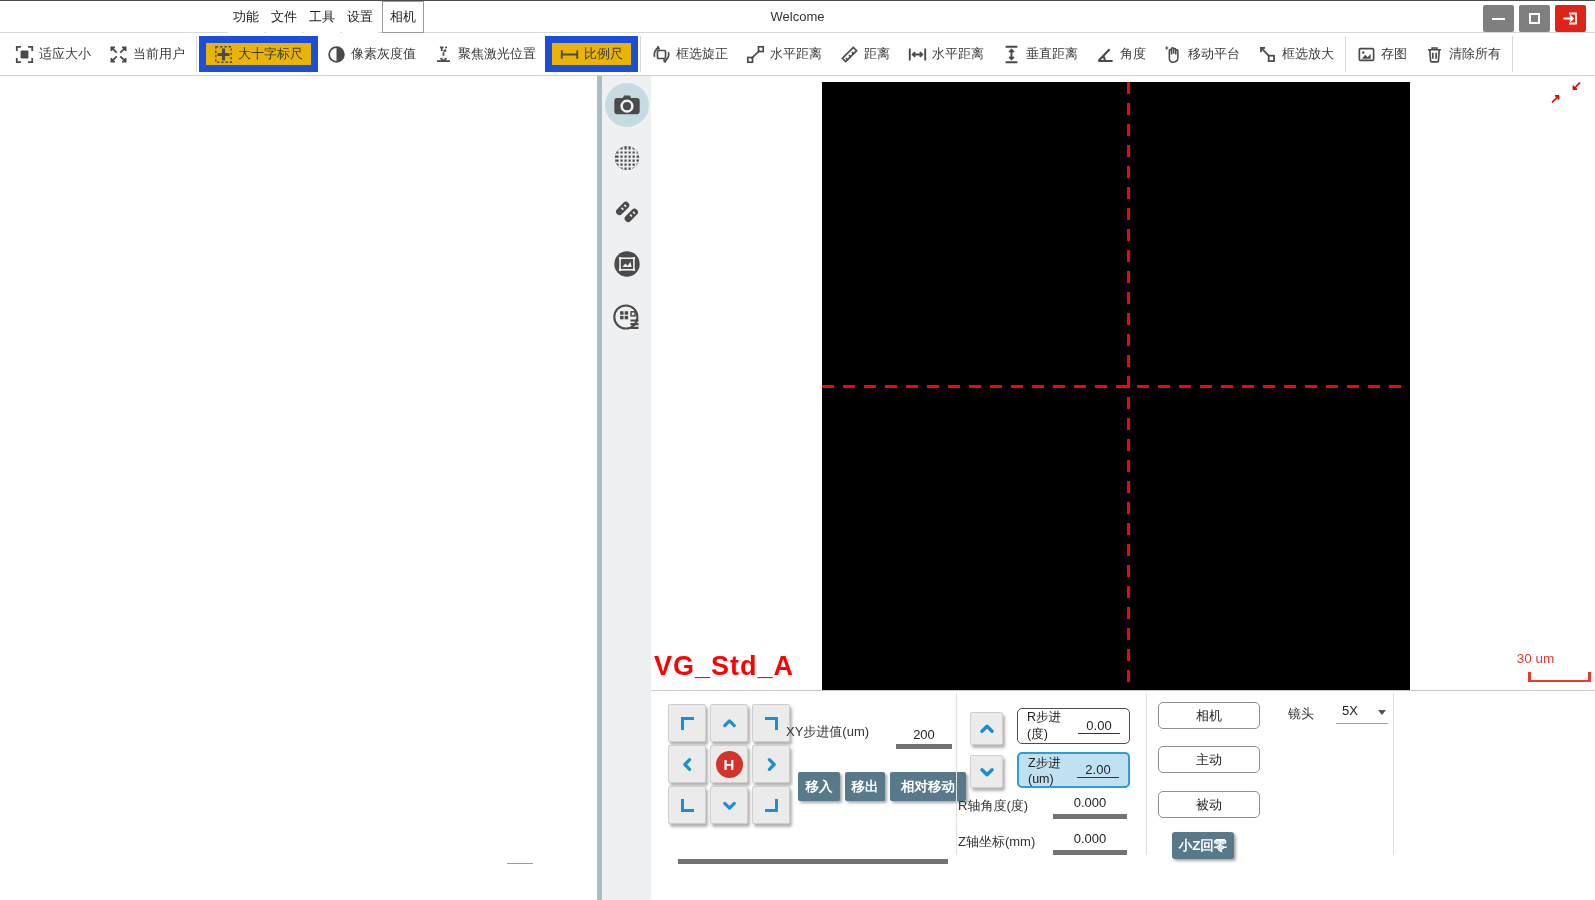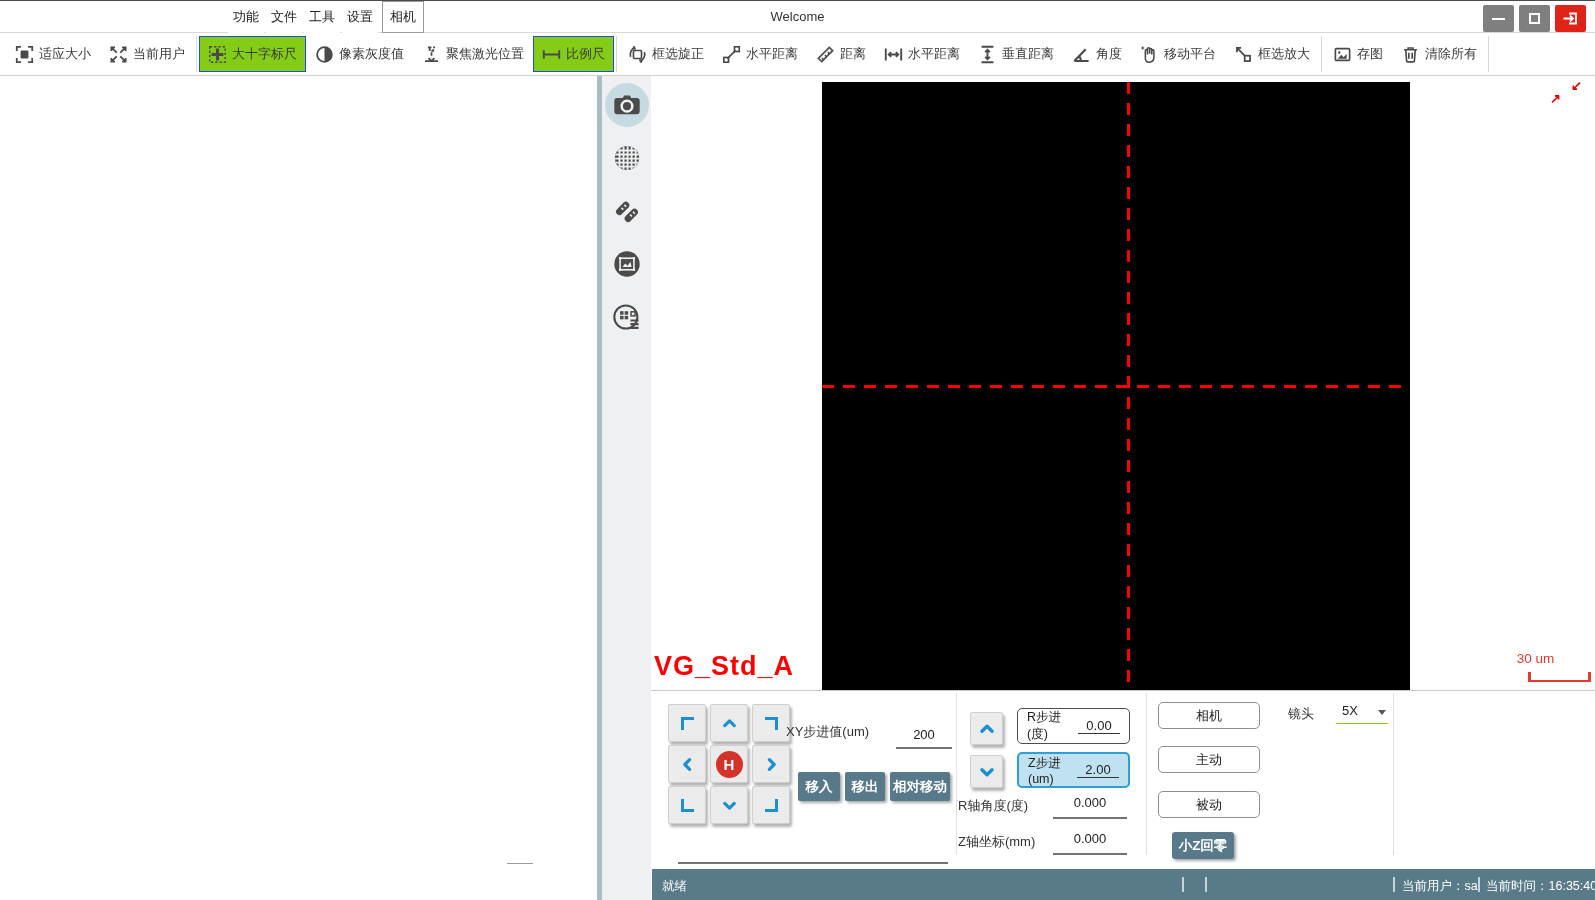--- a/index.html
+++ b/index.html
@@ -14,21 +14,21 @@
 .welcome{position:absolute;left:0;right:0;top:0;height:32px;line-height:32px;text-align:center;font-size:13px;color:#333;pointer-events:none}
 .mi{position:absolute;top:0;height:32px;line-height:32px;font-size:13px;color:#222;padding:0 5px;cursor:pointer;background:#fff}
 .mi-active{border:1px solid #9a9a9a;line-height:30px;padding:0 7px}
 .wb{position:absolute;top:4px;width:31px;height:27px;background:#7f7f7f;border-radius:2px;display:flex;align-items:center;justify-content:center;cursor:pointer}
 .wb-exit{background:#e02318}
 .glyph-min{width:13px;height:2px;background:#fff}
 .glyph-max{width:11px;height:11px;border:2px solid #fff}
 
 .toolbar{position:absolute;left:0;top:32px;width:100%;height:43px;background:#fff;border-bottom:1px solid #cfcfcf;display:flex;align-items:center;padding-left:6px}
 .titem{display:flex;align-items:center;gap:5px;height:36px;padding:0 8px;font-size:13px;color:#3a3a3a;white-space:nowrap;cursor:pointer;border:1px solid transparent}
-.titem.active{background:#84cc16;border:1px solid #1d4ed8}
+.titem.active{background:#eab308;border:7px solid #1d4ed8}
 .titem svg{flex:none}
 .tsep{width:1px;height:36px;background:#d8d8d8;margin:0 2px;flex:none}
 
 .left-panel{position:absolute;left:0;top:75px;width:597px;height:825px;background:#fff}
 .lp-line{position:absolute;left:507px;top:787px;width:26px;height:1px;background:#9a9a9a}
 .vstrip{position:absolute;left:597px;top:75px;width:5px;height:825px;background:#a9bdc6;cursor:col-resize}
 .sidebar{position:absolute;left:602px;top:75px;width:49px;height:825px;background:#eff0f2;display:flex;flex-direction:column;align-items:center;padding-top:7px;gap:9px}
 .sitem{width:44px;height:44px;border-radius:50%;display:flex;align-items:center;justify-content:center;cursor:pointer;flex:none}
 .sitem.active{background:#c6dae2}
 
@@ -44,21 +44,21 @@
 .panel-line{position:absolute;left:651px;top:689px;width:944px;height:1px;background:#c8c8c8}
 
 .dbtn{position:absolute;width:38px;height:38px;background:#ebebeb;border:1px solid #cfcfcf;border-radius:2px;box-shadow:2px 3px 3px rgba(0,0,0,.3);display:flex;align-items:center;justify-content:center;cursor:pointer}
 .corner{width:13px;height:13px;border:0 solid #1b8fd0}
 .c-tl{border-top-width:3.5px;border-left-width:3.5px}
 .c-tr{border-top-width:3.5px;border-right-width:3.5px}
 .c-bl{border-bottom-width:3.5px;border-left-width:3.5px}
 .c-br{border-bottom-width:3.5px;border-right-width:3.5px}
 .hbtn{width:27px;height:27px;border-radius:50%;background:#d2342a;color:#fff;font-weight:bold;font-size:15px;display:flex;align-items:center;justify-content:center}
 .lbl{position:absolute;font-size:13px;color:#333;white-space:nowrap}
-.uinput{position:absolute;border-bottom:2px solid #737373;text-align:center;font-size:13px;color:#222;cursor:text}
+.uinput{position:absolute;border-bottom:5px solid #737373;text-align:center;font-size:13px;color:#222;cursor:text}
 .mbtn{position:absolute;background:#58798a;color:#fff;font-size:13.5px;font-weight:bold;display:flex;align-items:center;justify-content:center;border-radius:2px;box-shadow:2px 2px 3px rgba(0,0,0,.35);cursor:pointer;white-space:nowrap}
 .psep{position:absolute;width:1px;background:#e0e0e0}
 .stepbtn{position:absolute;width:33px;height:33px;background:#ebebeb;border:1px solid #cfcfcf;border-radius:2px;box-shadow:2px 3px 3px rgba(0,0,0,.3);display:flex;align-items:center;justify-content:center;cursor:pointer}
 .field{position:absolute;width:113px;height:36px;background:#fff;border:1.5px solid #4f4f4f;border-radius:5px;display:flex;align-items:center;padding:0 9px;font-size:12.5px;color:#222;cursor:text}
 .field .fval{margin-left:auto;border-bottom:1.5px solid #333;min-width:42px;text-align:center;font-size:13px}
 .field.active{background:#bfe1f2;border:2px solid #2e9fd6}
 .obtn{position:absolute;width:102px;height:27px;background:#fff;border:1.5px solid #8f8f8f;border-radius:5px;display:flex;align-items:center;justify-content:center;font-size:13px;color:#222;cursor:pointer}
 .lens-sel{position:absolute;left:1336px;top:700px;width:52px;height:23px;border-bottom:1px solid #84cc16;font-size:13px;color:#222;cursor:pointer}
 .lens-sel .lval{position:absolute;left:6px;top:2px}
 .caret{position:absolute;right:2px;top:9px;width:0;height:0;border-left:4.5px solid transparent;border-right:4.5px solid transparent;border-top:5.5px solid #555}
@@ -320,21 +320,21 @@
       </svg>
     </div>
   <div class="dbtn" style="left:752px;top:785px">
       <span class="corner c-br"></span>
     </div>
 
   <div class="lbl" style="left:786px;top:722px">XY步进值(um)</div>
   <div class="uinput" style="left:896px;top:726px;width:56px;height:22px">200</div>
   <div class="mbtn" style="left:798px;top:771px;width:42px;height:29px">移入</div>
   <div class="mbtn" style="left:845px;top:771px;width:40px;height:29px">移出</div>
-  <div class="mbtn" style="left:890px;top:771px;width:60px;height:29px">相对移动</div>
+  <div class="mbtn" style="left:890px;top:771px;width:76px;height:29px">相对移动</div>
   <div class="uinput" style="left:678px;top:841px;width:270px;height:22px"></div>
 
   <div class="psep" style="left:956px;top:692px;height:162px"></div>
   <div class="stepbtn" style="left:970px;top:711px">
       <svg width="18" height="18" viewBox="0 0 16 16">
         <polyline points="3.5,10 8,5.5 12.5,10" fill="none" stroke="#1b8fd0" stroke-width="3" stroke-linecap="round" stroke-linejoin="round"></polyline>
       </svg>
     </div>
   <div class="field" style="left:1017px;top:707px">
     <span>R步进(度)</span>
@@ -360,23 +360,14 @@
   <div class="obtn" style="left:1158px;top:790px">被动</div>
   <div class="mbtn" style="left:1172px;top:831px;width:62px;height:27px;border-radius:3px">小Z回零</div>
 
   <div class="lbl" style="left:1288px;top:704px">镜头</div>
   <div class="lens-sel">
     <span class="lval">5X</span>
     <span class="caret"></span>
   </div>
   <div class="psep" style="left:1393px;top:692px;height:162px"></div>
 
-  <div class="statusbar">
-    <span class="sbtext" style="left:10px">就绪</span>
-    <span class="sb-sep" style="left:530px"></span>
-    <span class="sb-sep" style="left:553px"></span>
-    <span class="sb-sep" style="left:741px"></span>
-    <span class="sbtext" style="left:750px">当前用户：sa</span>
-    <span class="sb-sep" style="left:826px"></span>
-    <span class="sbtext" style="left:834px">当前时间：16:35:40</span>
-  </div>
 
 </div>
 
 </body></html>

